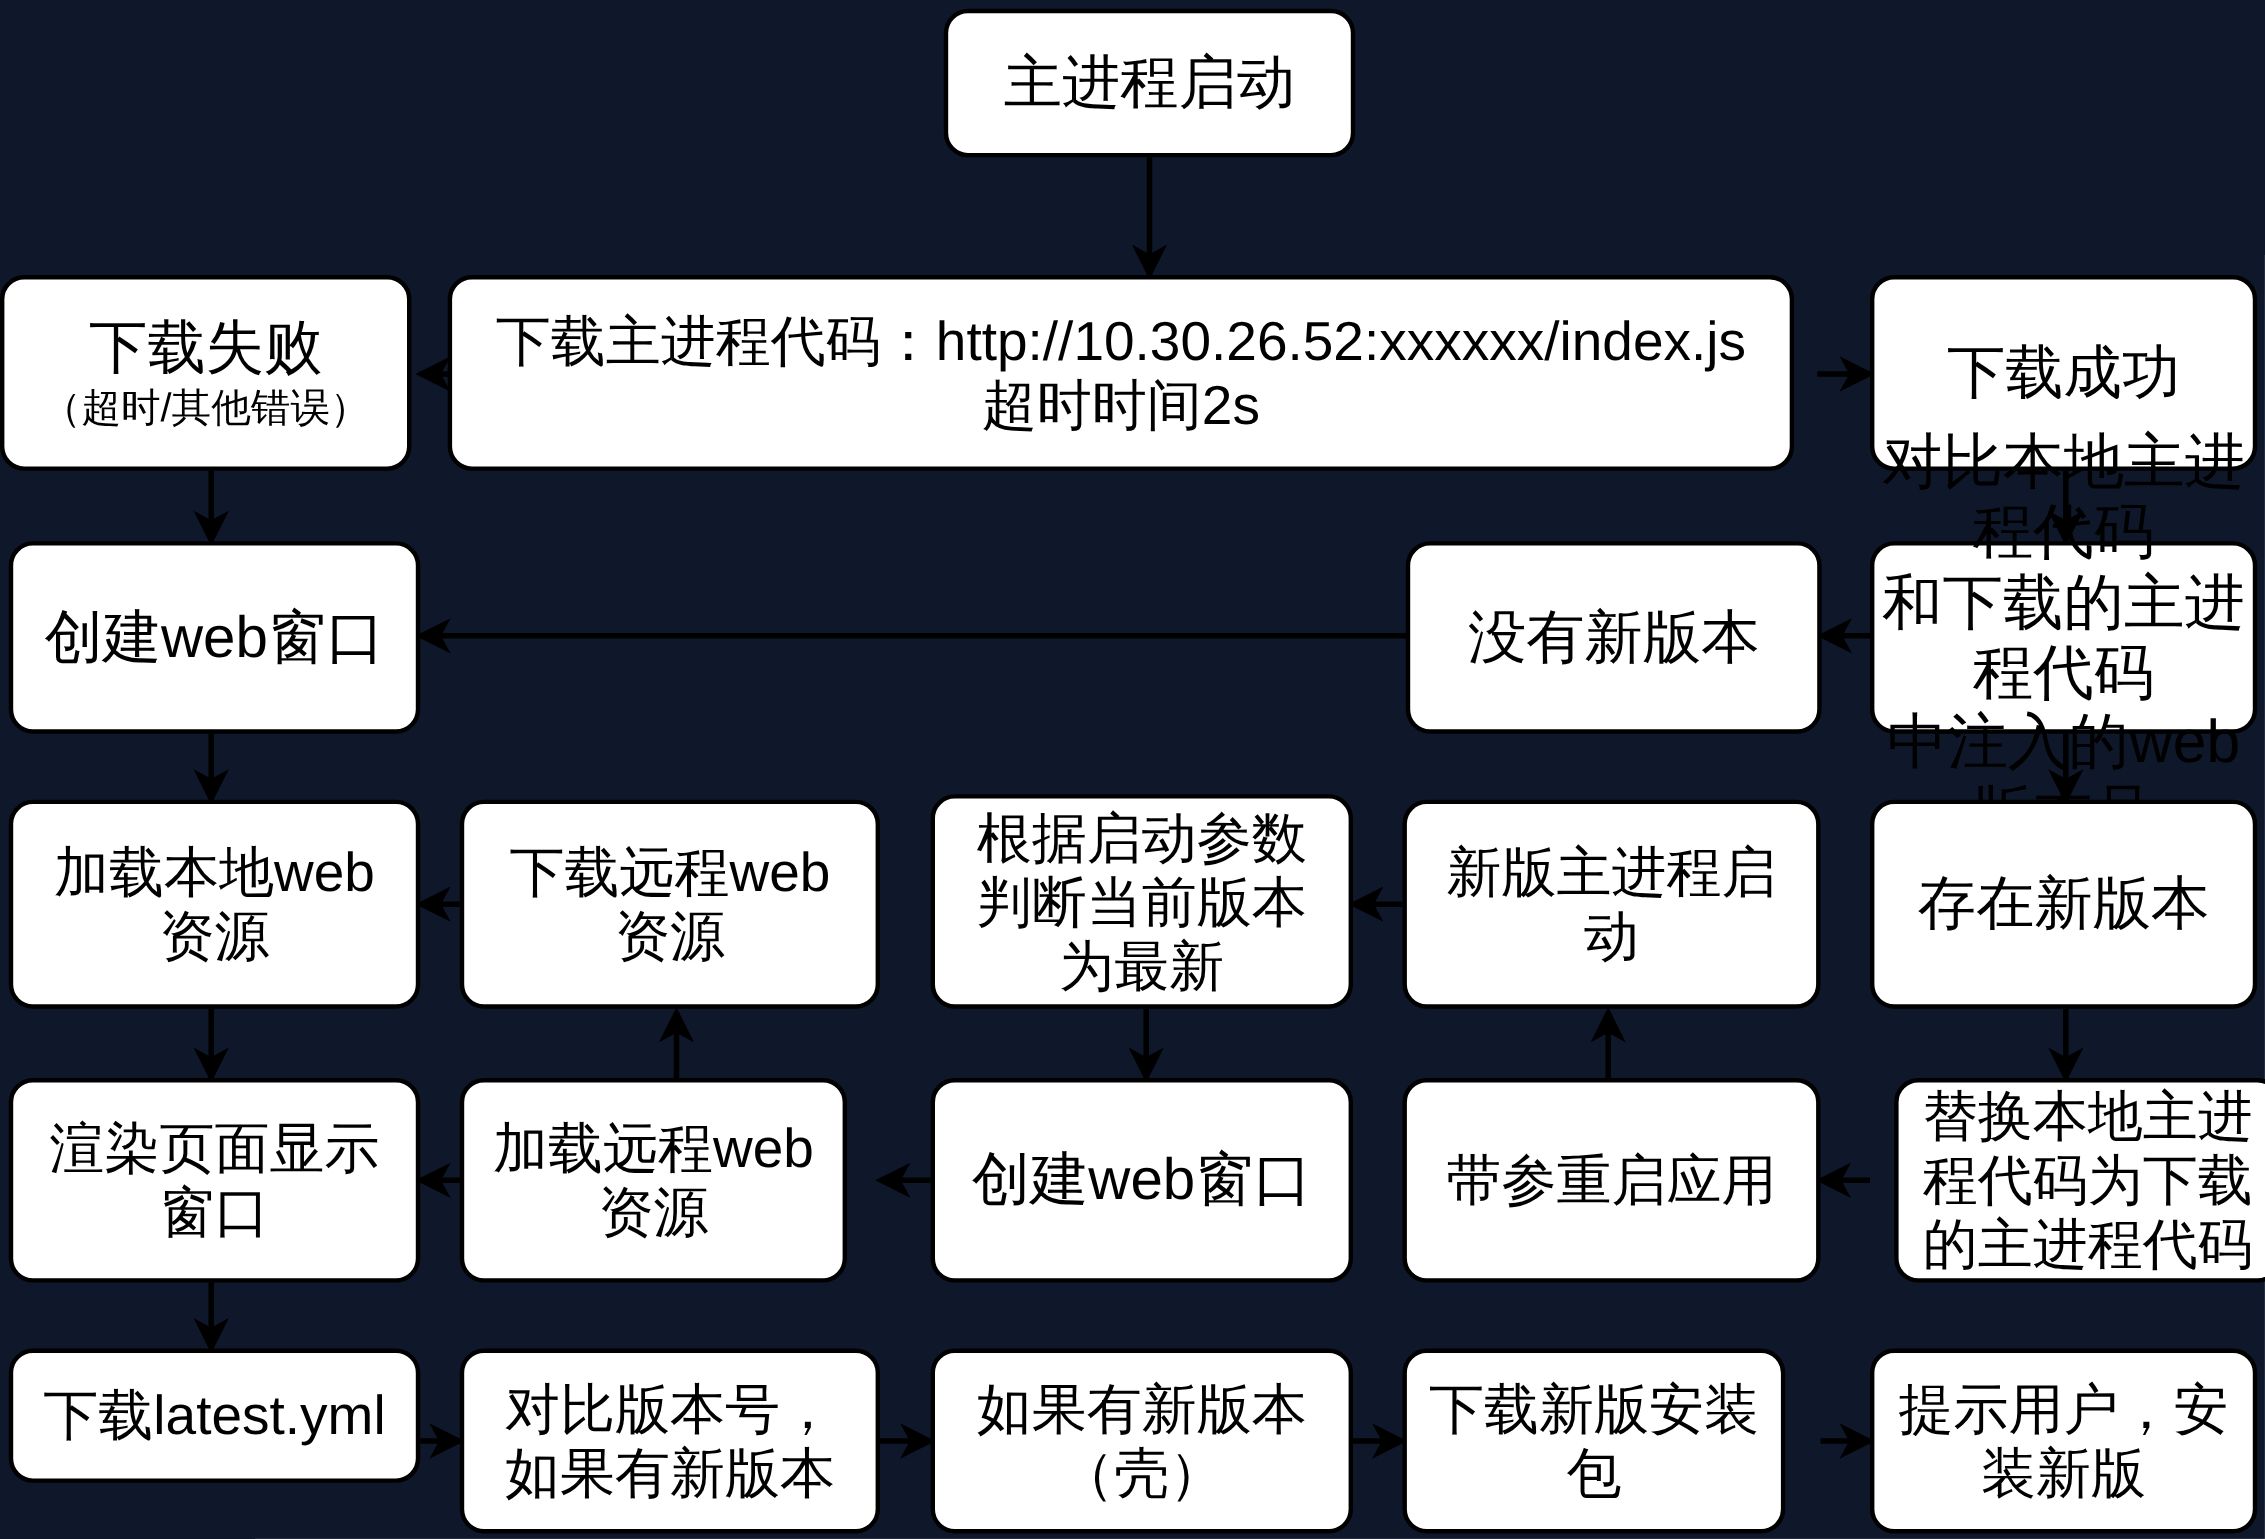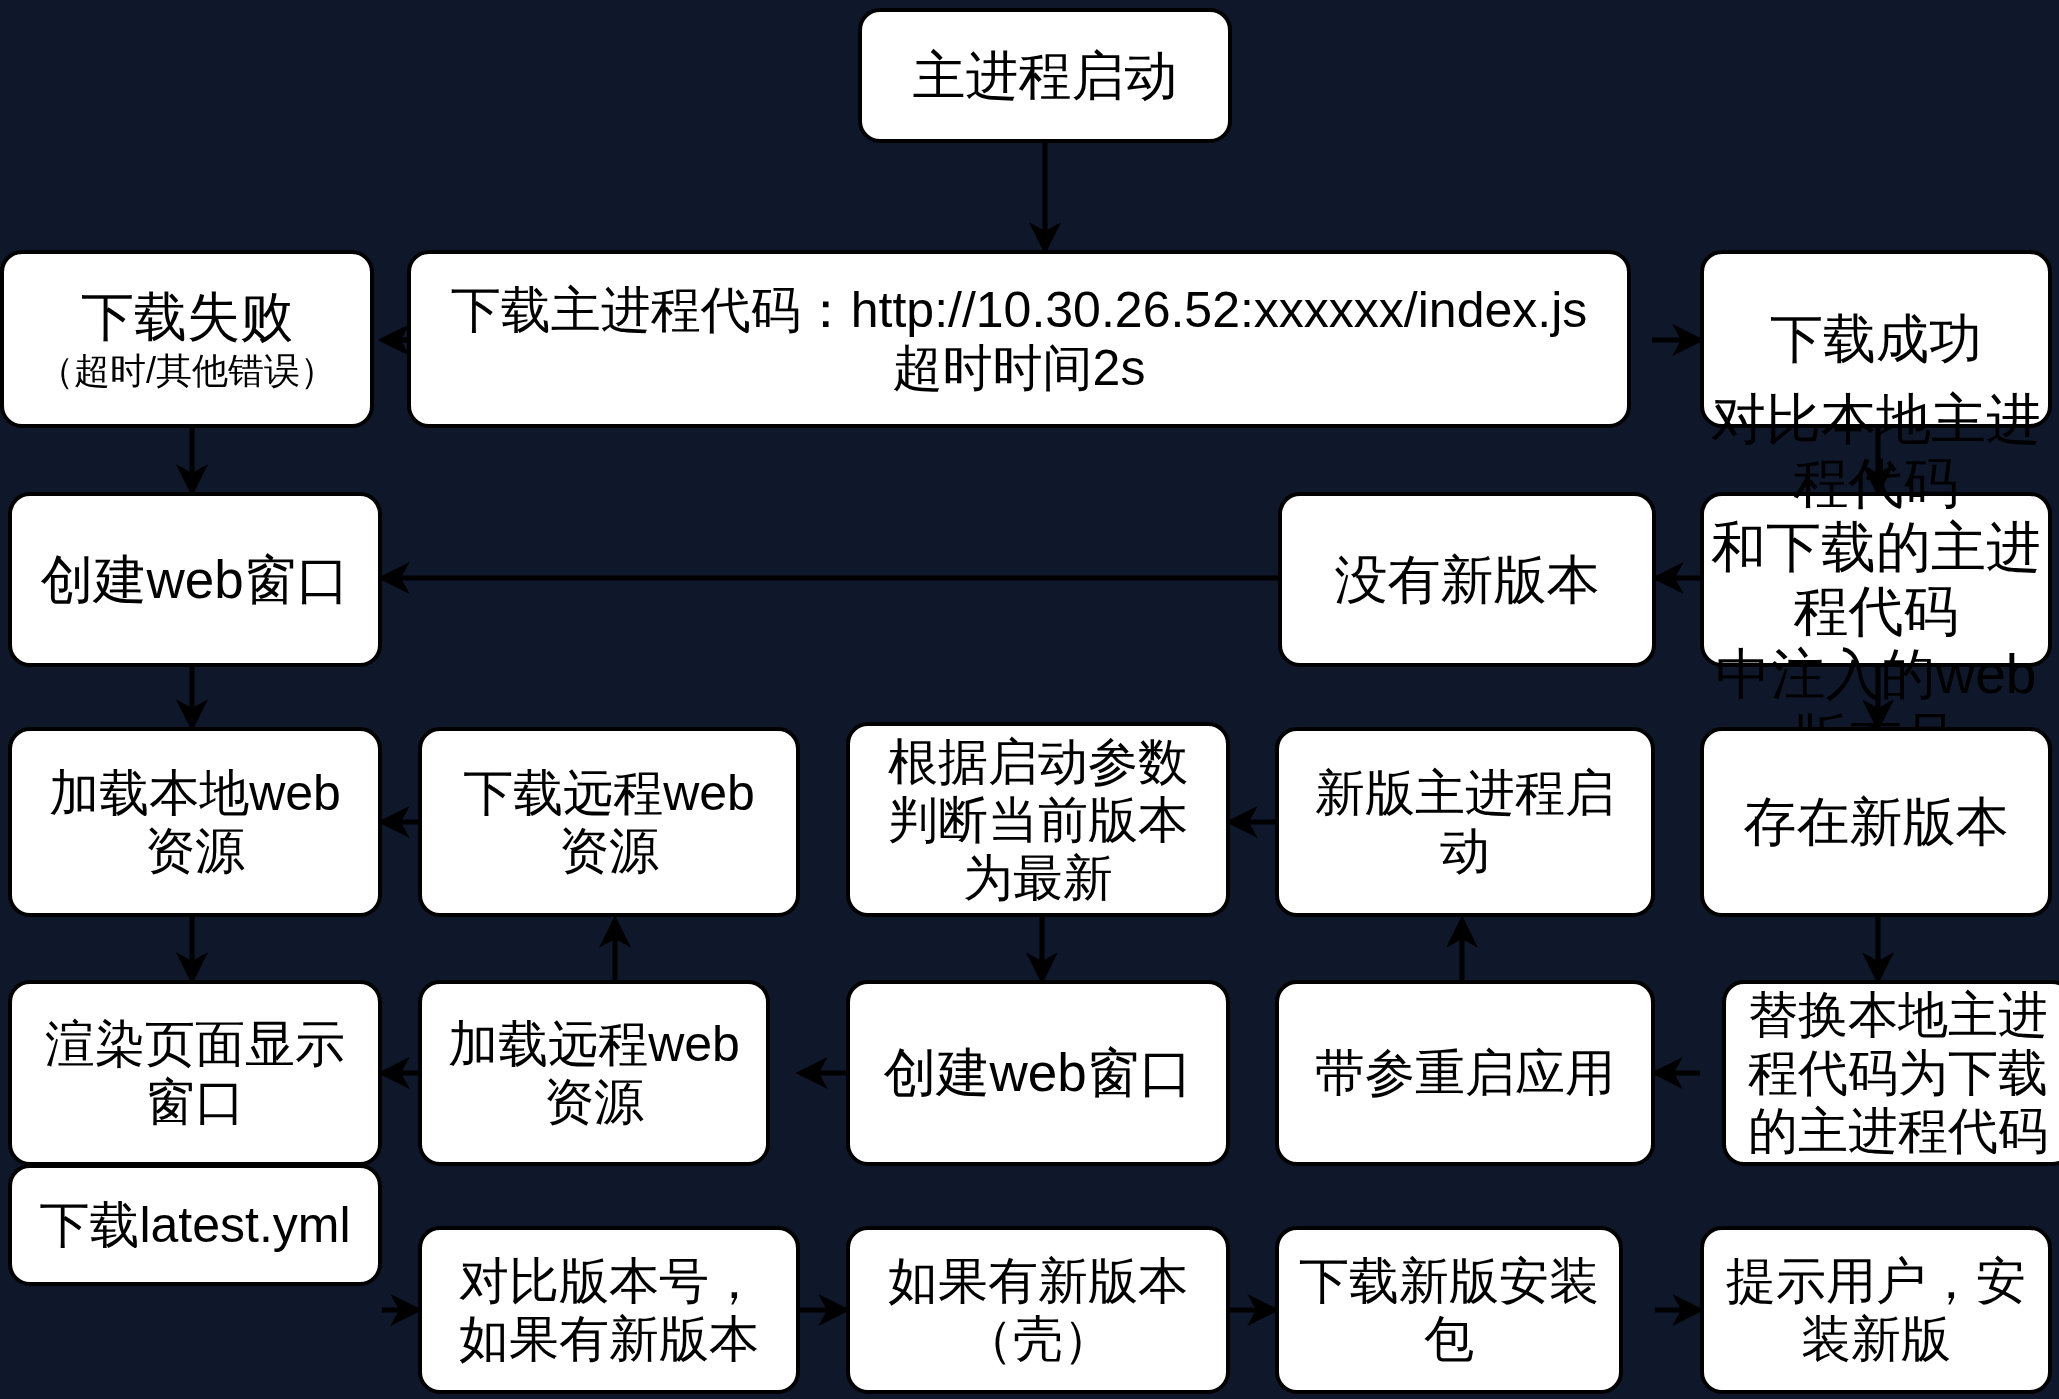--- a/index.html
+++ b/index.html
@@ -162,21 +162,21 @@
   <div class="node fs-med" style="left:1275px;top:980px;width:380px;height:186px;">
     <span class="ttl">带参重启应用</span>
   </div>
 
   <div class="node fs-med" style="left:1700px;top:980px;width:352px;height:186px;margin-left:22px;">
     <span class="ttl">替换本地主进
 程代码为下载
 的主进程代码</span>
   </div>
 
-  <div class="node fs-med" style="left:8px;top:1164px;width:374px;height:122px;">
+  <div class="node fs-med" style="left:8px;top:1226px;width:374px;height:122px;">
     <span class="ttl">下载latest.yml</span>
   </div>
 
   <div class="node fs-med" style="left:418px;top:1226px;width:382px;height:168px;">
     <span class="ttl">对比版本号，
 如果有新版本</span>
   </div>
 
   <div class="node fs-med" style="left:846px;top:1226px;width:384px;height:168px;">
     <span class="ttl">如果有新版本

